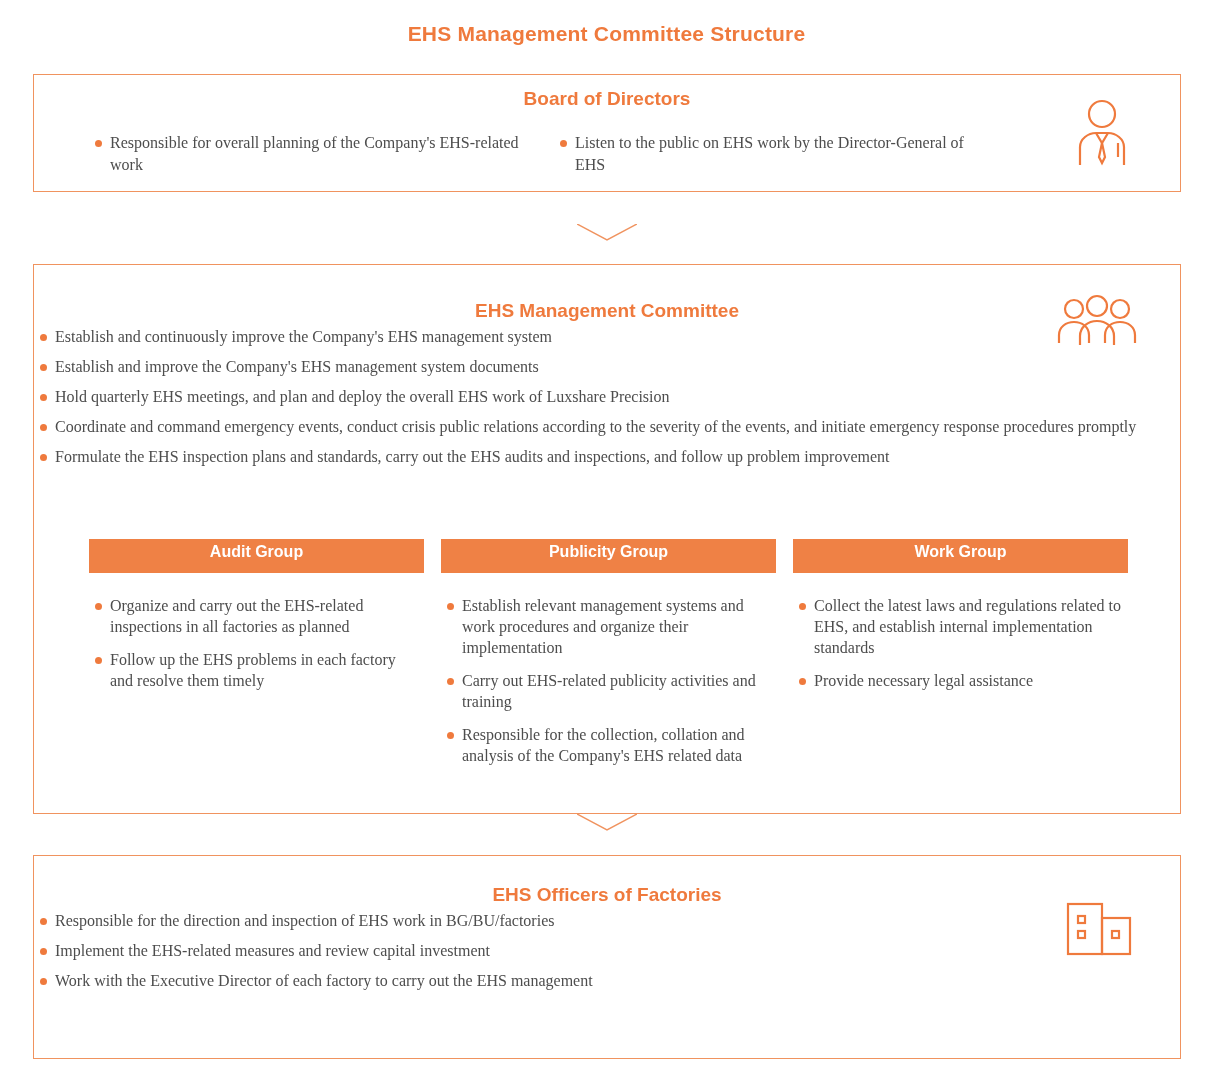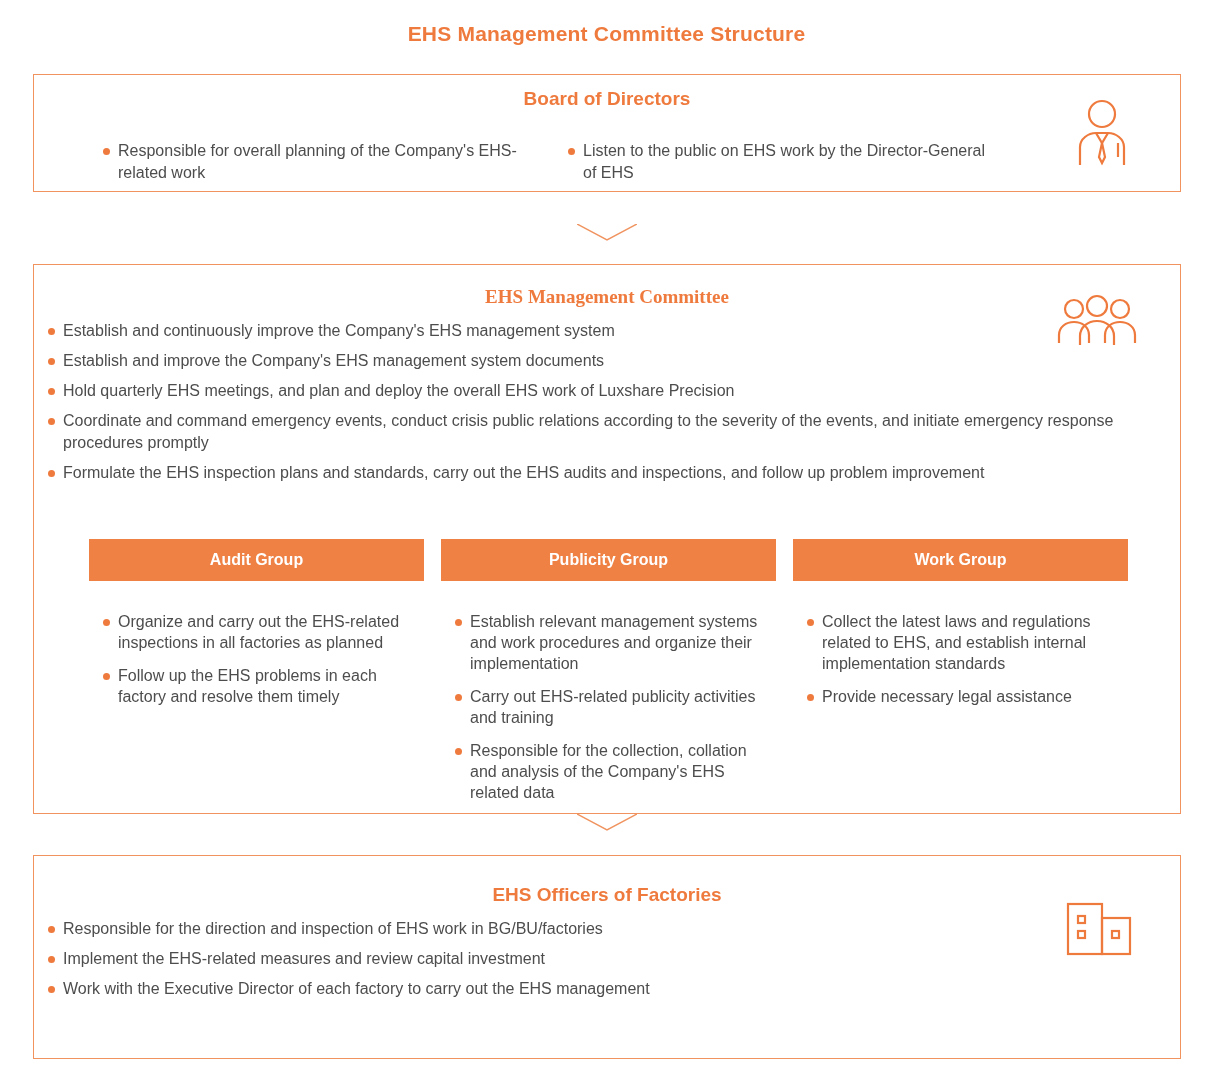--- a/index.html
+++ b/index.html
@@ -66,22 +66,23 @@
     width: 455px;
     box-sizing: border-box;
   }
   .board-col.second {
     padding-left: 10px;
   }
 
   
   ul.blist {
     list-style: none;
-    margin: 12px;
+    margin: 4px;
     padding: 0;
+    font-family: Liberation Serif, serif;
   }
   ul.blist > li {
     position: relative;
     padding-left: 17px;
     font-size: 16px;
     line-height: 22px;
     color: #4d4d4d;
     margin-bottom: 8px;
   }
   ul.blist > li:before {
@@ -104,22 +105,21 @@
   .chevron svg { display: block; }
 
   
   #committee-panel {
     left: 33px;
     top: 264px;
     width: 1148px;
     height: 550px;
   }
   #committee-panel .panel-title {
-    margin-top: 21px;
-    font-family: Liberation Serif, serif;
+    margin-top: 35px;
   }
   .committee-list {
     margin-top: 18px;
     padding-left: 55px;
     padding-right: 30px;
   }
   .committee-list > li {
     margin-bottom: 10px;
   }
 
@@ -133,21 +133,21 @@
   }
   .group-col {
     width: 335px;
   }
   .group-header {
     background: #ef8145;
     color: #ffffff;
     font-size: 16px;
     font-weight: bold;
     text-align: center;
-    padding: 12px 0 12px 0;
+    padding: 4px 0 12px 0;
   }
   .group-body {
     padding-top: 18px;
   }
   .group-body ul.blist > li {
     margin-bottom: 12px;
     line-height: 21px;
   }
 
   

